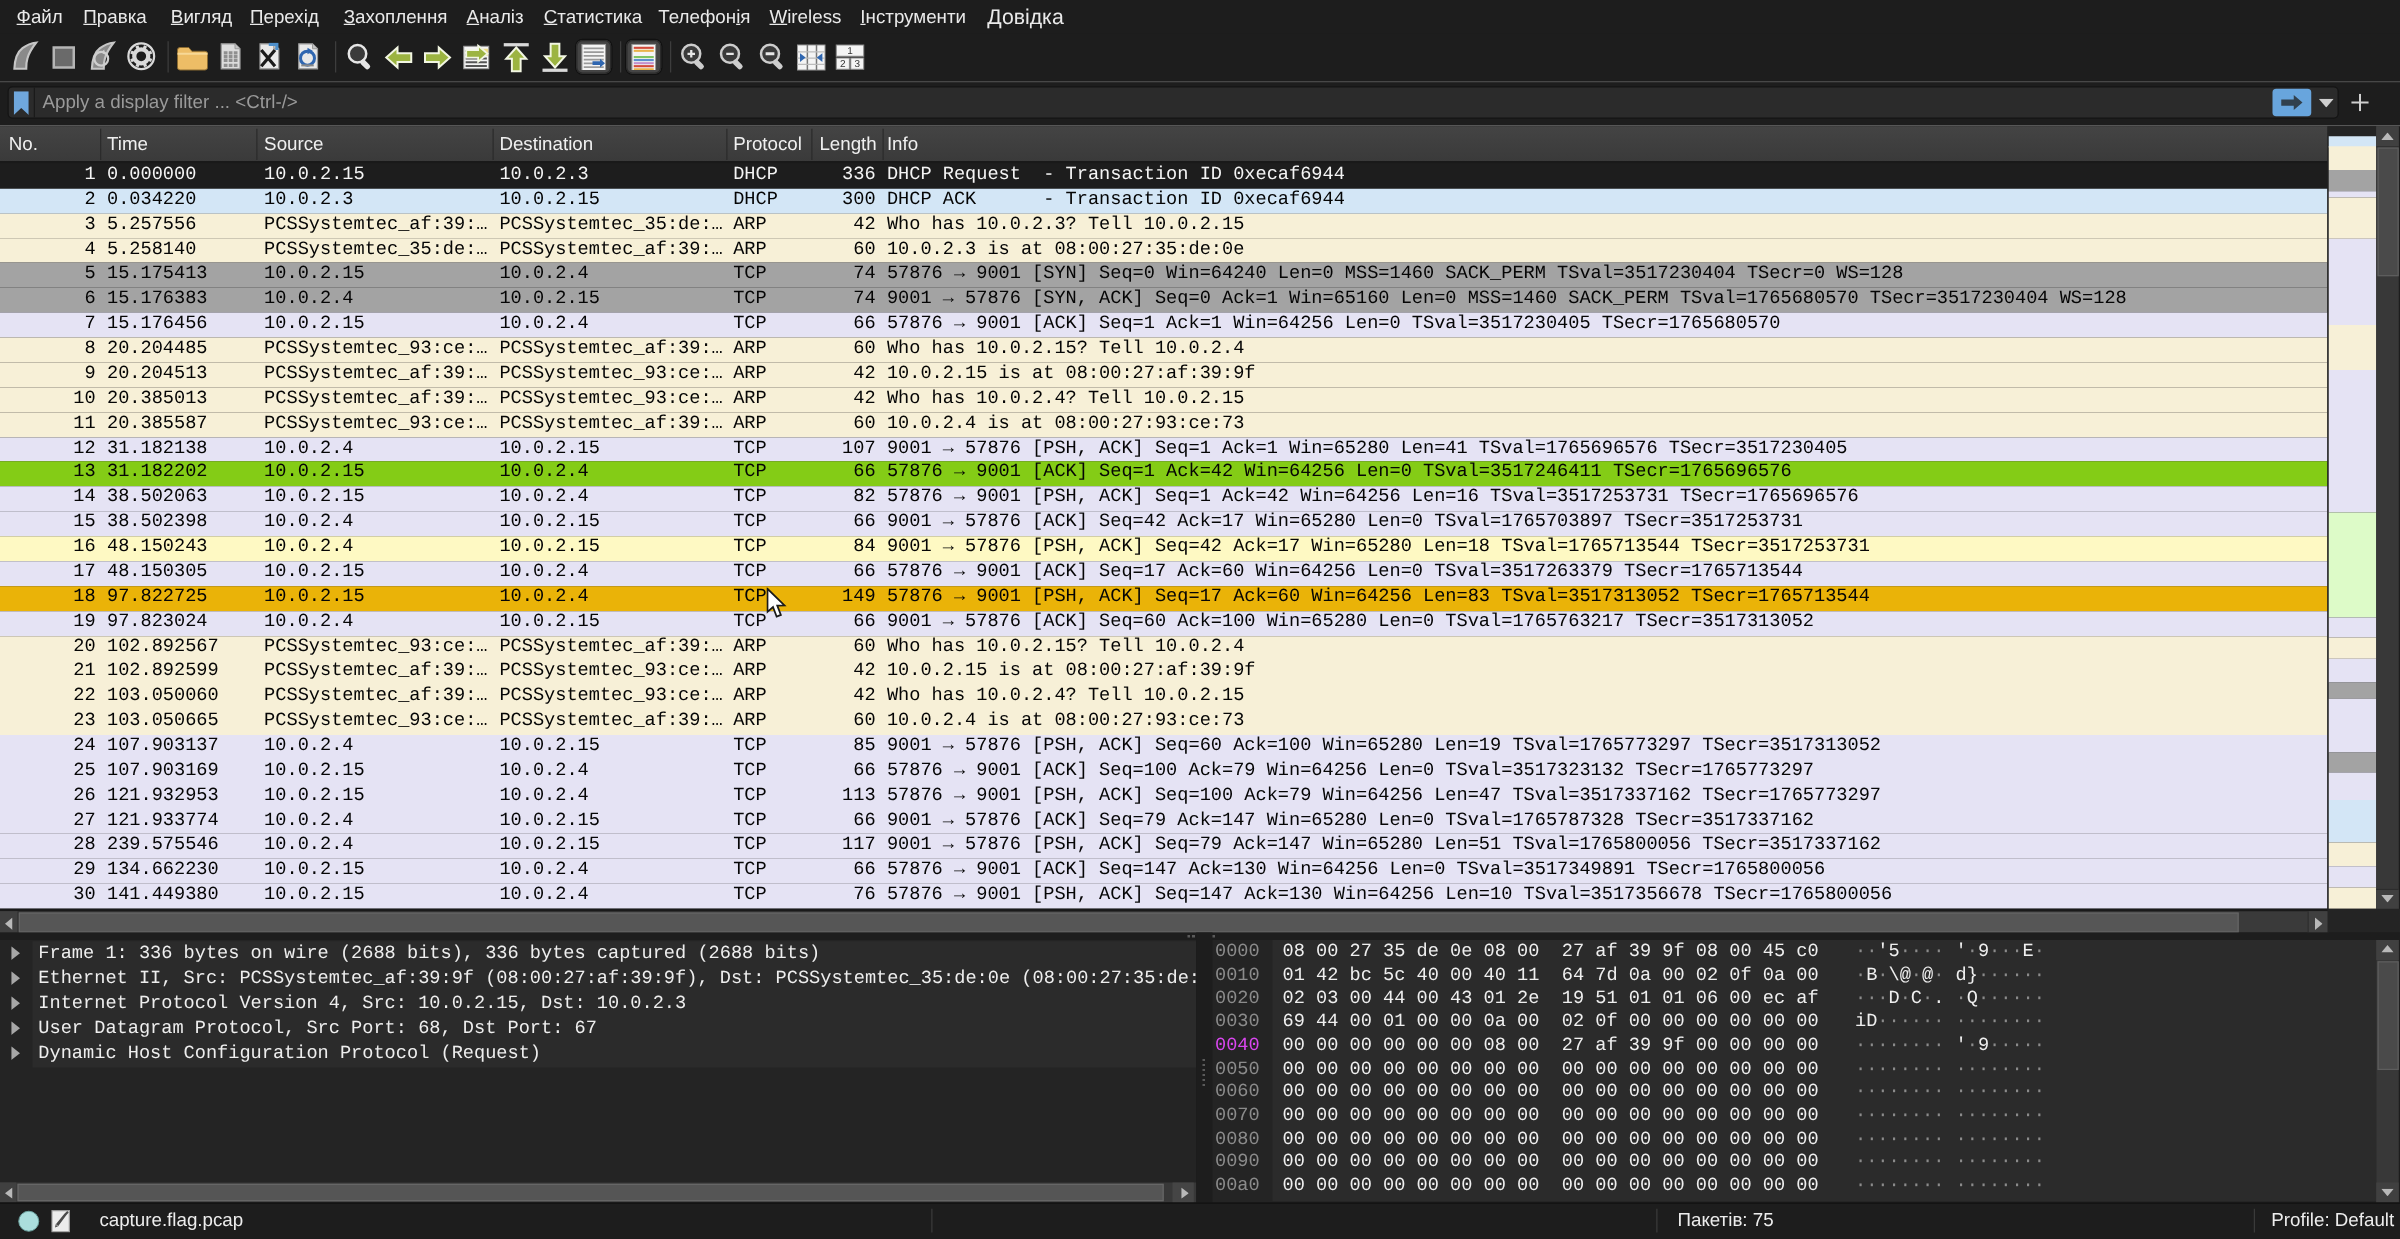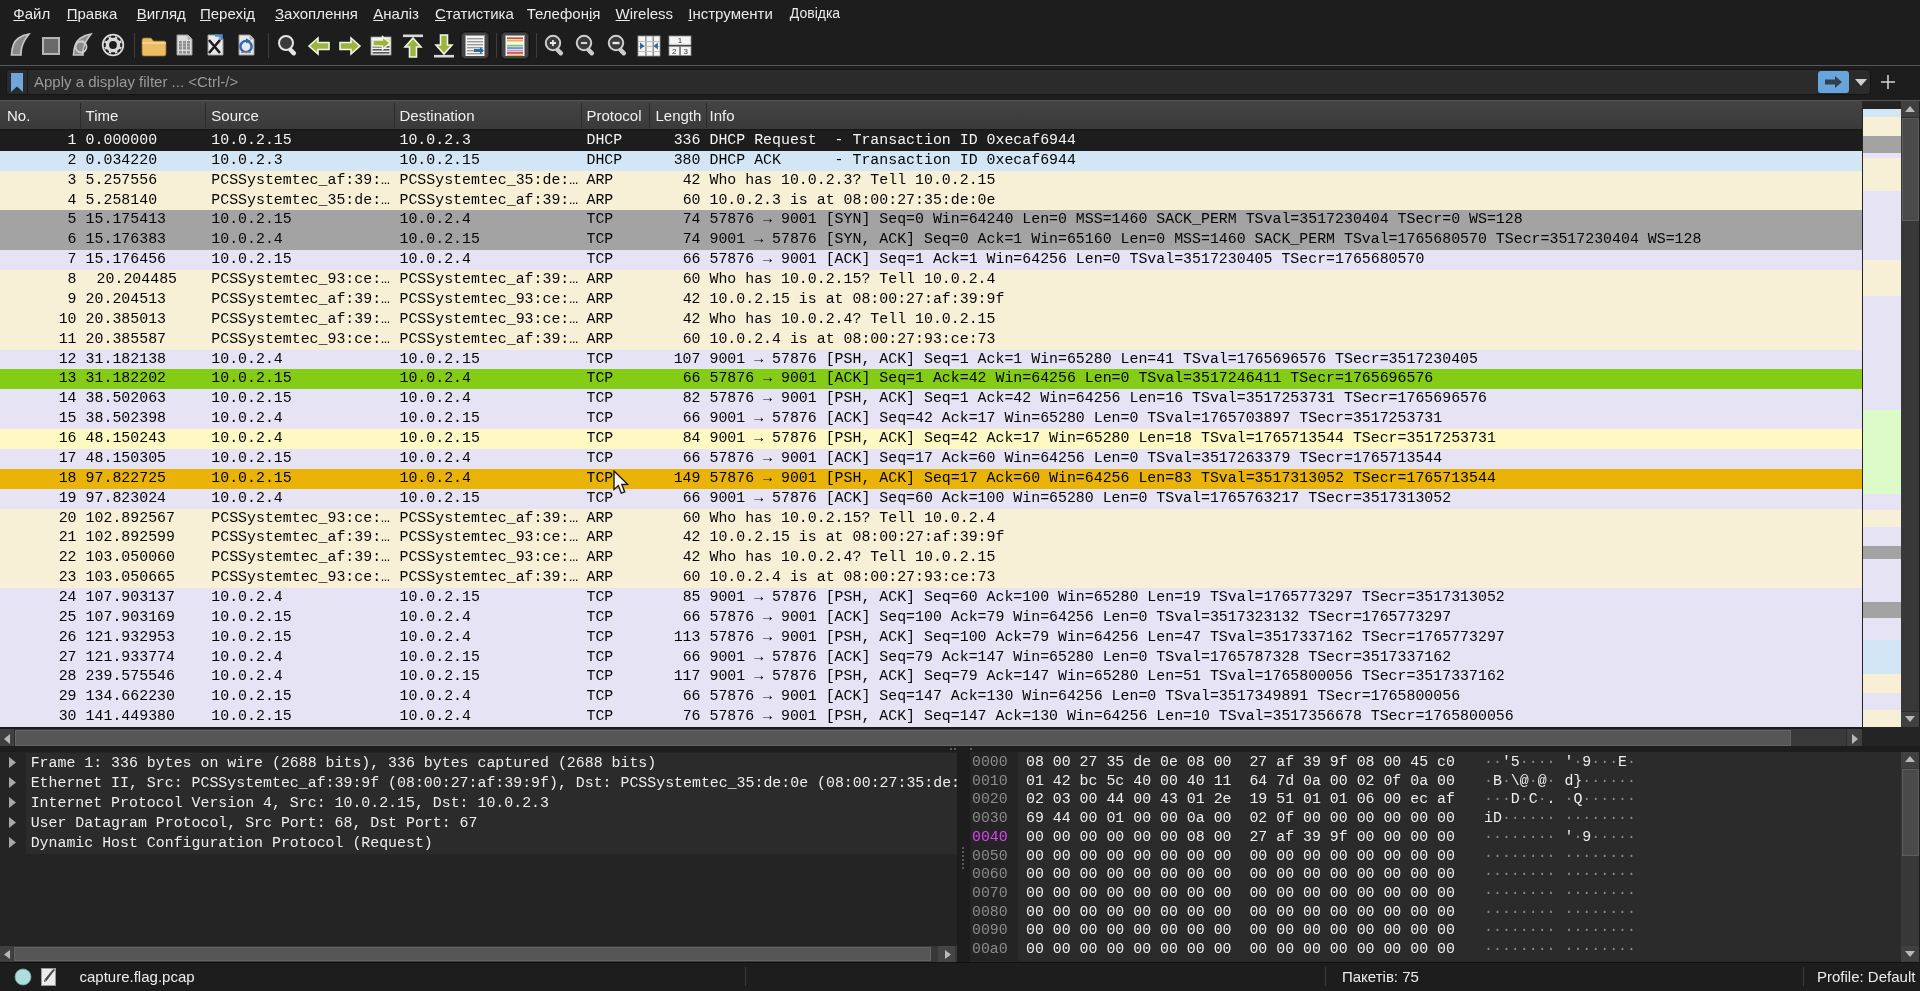--- a/index.html
+++ b/index.html
@@ -14,21 +14,21 @@
 <div class="abs" style="left:13.3px;top:0;height:27px;line-height:27px;font-size:15px;color:#eaeaea;white-space:nowrap;"><u>Ф</u>айл</div>
 <div class="abs" style="left:66.7px;top:0;height:27px;line-height:27px;font-size:15px;color:#eaeaea;white-space:nowrap;"><u>П</u>равка</div>
 <div class="abs" style="left:136.7px;top:0;height:27px;line-height:27px;font-size:15px;color:#eaeaea;white-space:nowrap;"><u>В</u>игляд</div>
 <div class="abs" style="left:200.0px;top:0;height:27px;line-height:27px;font-size:15px;color:#eaeaea;white-space:nowrap;"><u>П</u>ерехід</div>
 <div class="abs" style="left:275.0px;top:0;height:27px;line-height:27px;font-size:15px;color:#eaeaea;white-space:nowrap;"><u>З</u>ахоплення</div>
 <div class="abs" style="left:373.3px;top:0;height:27px;line-height:27px;font-size:15px;color:#eaeaea;white-space:nowrap;"><u>А</u>наліз</div>
 <div class="abs" style="left:435.0px;top:0;height:27px;line-height:27px;font-size:15px;color:#eaeaea;white-space:nowrap;"><u>С</u>татистика</div>
 <div class="abs" style="left:526.7px;top:0;height:27px;line-height:27px;font-size:15px;color:#eaeaea;white-space:nowrap;">Телефон<u>і</u>я</div>
 <div class="abs" style="left:615.6px;top:0;height:27px;line-height:27px;font-size:15px;color:#eaeaea;white-space:nowrap;"><u>W</u>ireless</div>
 <div class="abs" style="left:688.3px;top:0;height:27px;line-height:27px;font-size:15px;color:#eaeaea;white-space:nowrap;"><u>І</u>нструменти</div>
-<div class="abs" style="left:789.8px;top:0;height:27px;line-height:27px;font-size:14px;color:#eaeaea;white-space:nowrap;"><u>Д</u>овідка</div>
+<div class="abs" style="left:789.8px;top:0;height:27px;line-height:27px;font-size:17px;color:#eaeaea;white-space:nowrap;"><u>Д</u>овідка</div>
 <div class="abs" style="left:0;top:27px;width:1920px;height:38px;background:#1d1d1d;"></div>
 <div class="abs" style="left:0;top:65px;width:1920px;height:1px;background:#565656;"></div>
 <svg class="abs" style="left:7.5px;top:33.0px;" width="24" height="25" viewBox="0 0 24 25">
     <path d="M3.5 22 Q4 10 10 5.5 Q15 1.8 21 1 Q15.5 8 14 13.5 Q12.8 17.5 13 22 Z" fill="#8a8a8a" stroke="#c6c6c6" stroke-width="1.7"></path>
   </svg>
 <svg class="abs" style="left:38.5px;top:33.5px;" width="24" height="24" viewBox="0 0 24 24">
     <rect x="4" y="4" width="16" height="16" fill="#6a6a6a" stroke="#b5b5b5" stroke-width="2"></rect>
   </svg>
 <svg class="abs" style="left:70.0px;top:33.0px;" width="24" height="25" viewBox="0 0 24 25">
     <path d="M3.5 22 Q4 10 10 5.5 Q15 1.8 21 1 Q15.5 8 14 13.5 Q12.8 17.5 13 22 Z" fill="#8a8a8a" stroke="#c6c6c6" stroke-width="1.7"></path>
@@ -209,21 +209,21 @@
 <span style="left:586.5px;">DHCP</span>
 <span style="left:600px;width:100.5px;text-align:right;">336</span>
 <span style="left:709.5px;">DHCP Request  - Transaction ID 0xecaf6944</span>
 </div>
 <div class="row" style="position:absolute;left:0;top:19.87px;width:1862px;height:19.87px;line-height:19.87px;background:#d3e6f6;color:#050505;">
 <span style="left:0;width:76.5px;text-align:right;">2</span>
 <span style="left:85.6px;">0.034220</span>
 <span style="left:211.3px;">10.0.2.3</span>
 <span style="left:399.5px;">10.0.2.15</span>
 <span style="left:586.5px;">DHCP</span>
-<span style="left:600px;width:100.5px;text-align:right;">380</span>
+<span style="left:600px;width:100.5px;text-align:right;">300</span>
 <span style="left:709.5px;">DHCP ACK      - Transaction ID 0xecaf6944</span>
 </div>
 <div class="row" style="position:absolute;left:0;top:39.74px;width:1862px;height:19.87px;line-height:19.87px;background:#f7f0d7;color:#050505;">
 <span style="left:0;width:76.5px;text-align:right;">3</span>
 <span style="left:85.6px;">5.257556</span>
 <span style="left:211.3px;">PCSSystemtec_af:39:…</span>
 <span style="left:399.5px;">PCSSystemtec_35:de:…</span>
 <span style="left:586.5px;">ARP</span>
 <span style="left:600px;width:100.5px;text-align:right;">42</span>
 <span style="left:709.5px;">Who has 10.0.2.3? Tell 10.0.2.15</span>
@@ -259,21 +259,21 @@
 <span style="left:0;width:76.5px;text-align:right;">7</span>
 <span style="left:85.6px;">15.176456</span>
 <span style="left:211.3px;">10.0.2.15</span>
 <span style="left:399.5px;">10.0.2.4</span>
 <span style="left:586.5px;">TCP</span>
 <span style="left:600px;width:100.5px;text-align:right;">66</span>
 <span style="left:709.5px;">57876 → 9001 [ACK] Seq=1 Ack=1 Win=64256 Len=0 TSval=3517230405 TSecr=1765680570</span>
 </div>
 <div class="row" style="position:absolute;left:0;top:139.09px;width:1862px;height:19.87px;line-height:19.87px;background:#f7f0d7;color:#050505;">
 <span style="left:0;width:76.5px;text-align:right;">8</span>
-<span style="left:85.6px;margin-left:11px;">20.204485</span>
+<span style="left:85.6px;">20.204485</span>
 <span style="left:211.3px;">PCSSystemtec_93:ce:…</span>
 <span style="left:399.5px;">PCSSystemtec_af:39:…</span>
 <span style="left:586.5px;">ARP</span>
 <span style="left:600px;width:100.5px;text-align:right;">60</span>
 <span style="left:709.5px;">Who has 10.0.2.15? Tell 10.0.2.4</span>
 </div>
 <div class="row" style="position:absolute;left:0;top:158.96px;width:1862px;height:19.87px;line-height:19.87px;background:#f7f0d7;color:#050505;">
 <span style="left:0;width:76.5px;text-align:right;">9</span>
 <span style="left:85.6px;">20.204513</span>
 <span style="left:211.3px;">PCSSystemtec_af:39:…</span>

